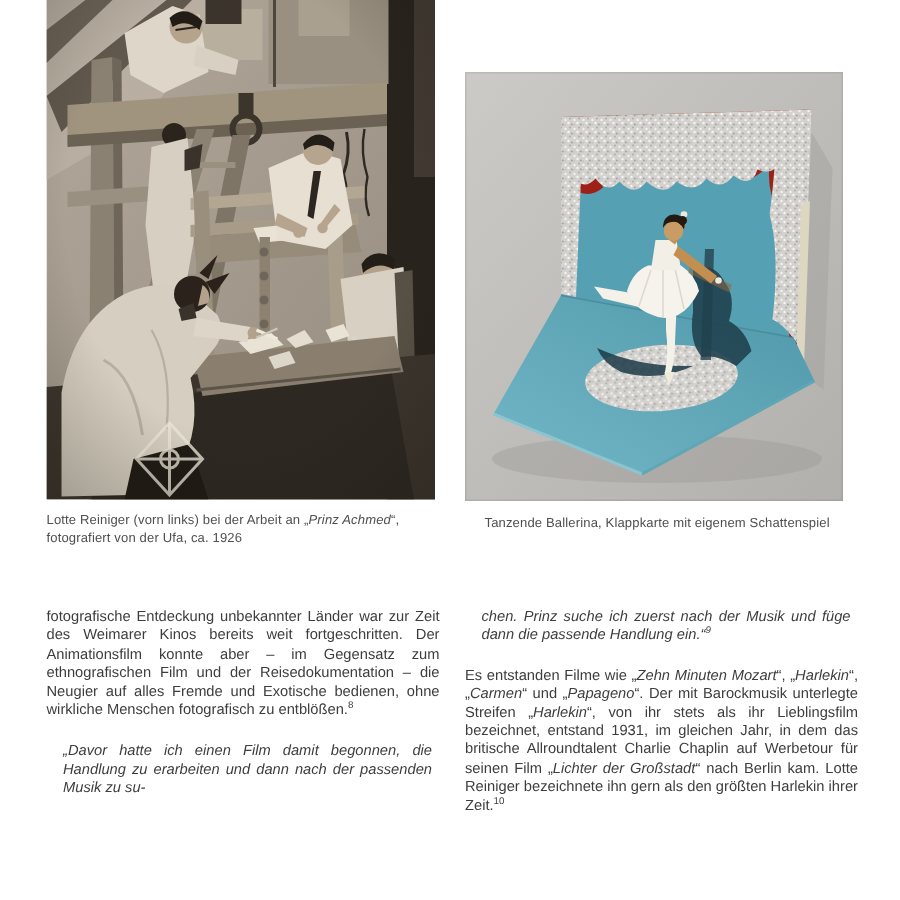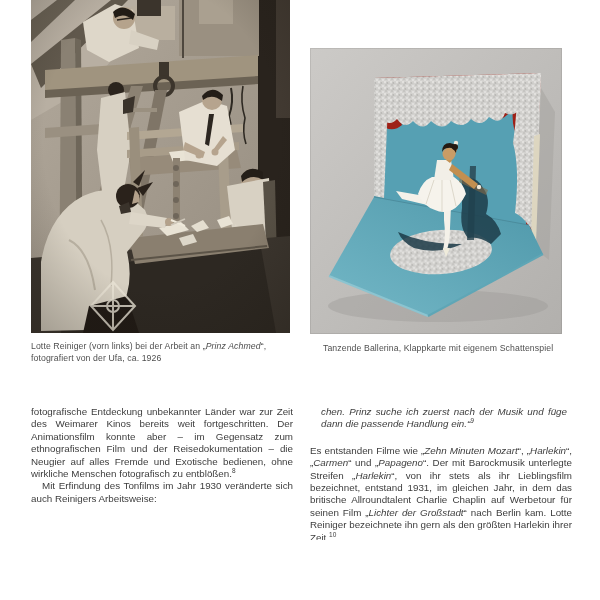--- a/index.html
+++ b/index.html
@@ -234,21 +234,21 @@
       </g>
       <rect x="0.5" y="0.5" width="251" height="285" fill="none" stroke="rgba(0,0,0,0.08)"></rect>
     </svg>
   </div>
 
   <div class="caption caption-left"><span>Lotte Reiniger (vorn links) bei der Arbeit an „</span><em>Prinz Achmed</em><span>“, fotografiert von der Ufa, ca. 1926</span></div>
   <div class="caption caption-right"><span>Tanzende Ballerina, Klappkarte mit eigenem Schattenspiel</span></div>
 
   <div class="column col-left">
       <div class="para"><span>fotografische Entdeckung unbekannter Länder war zur Zeit des Weimarer Kinos bereits weit fortgeschritten. Der Animationsfilm konnte aber – im Gegensatz zum ethnografischen Film und der Reisedokumentation – die Neugier auf alles Fremde und Exotische bedienen, ohne wirkliche Menschen fotografisch zu entblößen.</span><sup>8</sup></div>
-      <div class="para indent"><span>Mit Erfindung des Tonfilms im Jahr 1930 veränderte sich auch Reinigers Arbeitsweise:</span></div>
+      <div class="para quote"><em>„Davor hatte ich einen Film damit begonnen, die Handlung zu erarbeiten und dann nach der passenden Musik zu su-</em></div>
     </div>
   <div class="column col-right">
       <div class="para quote"><em>chen. Prinz suche ich zuerst nach der Musik und füge dann die passende Handlung ein.“</em><sup>9</sup></div>
       <div class="para spaced"><span>Es entstanden Filme wie „</span><em>Zehn Minuten Mozart</em><span>“, „</span><em>Harlekin</em><span>“, „</span><em>Carmen</em><span>“ und „</span><em>Papageno</em><span>“. Der mit Barockmusik unterlegte Streifen „</span><em>Harlekin</em><span>“, von ihr stets als ihr Lieblingsfilm bezeichnet, entstand 1931, im gleichen Jahr, in dem das britische Allroundtalent Charlie Chaplin auf Werbetour für seinen Film „</span><em>Lichter der Großstadt</em><span>“ nach Berlin kam. Lotte Reiniger bezeichnete ihn gern als den größten Harlekin ihrer Zeit.</span><sup>10</sup></div>
     </div>
 
   <div class="page-number">13</div>
 </div>
 
 </body></html>

